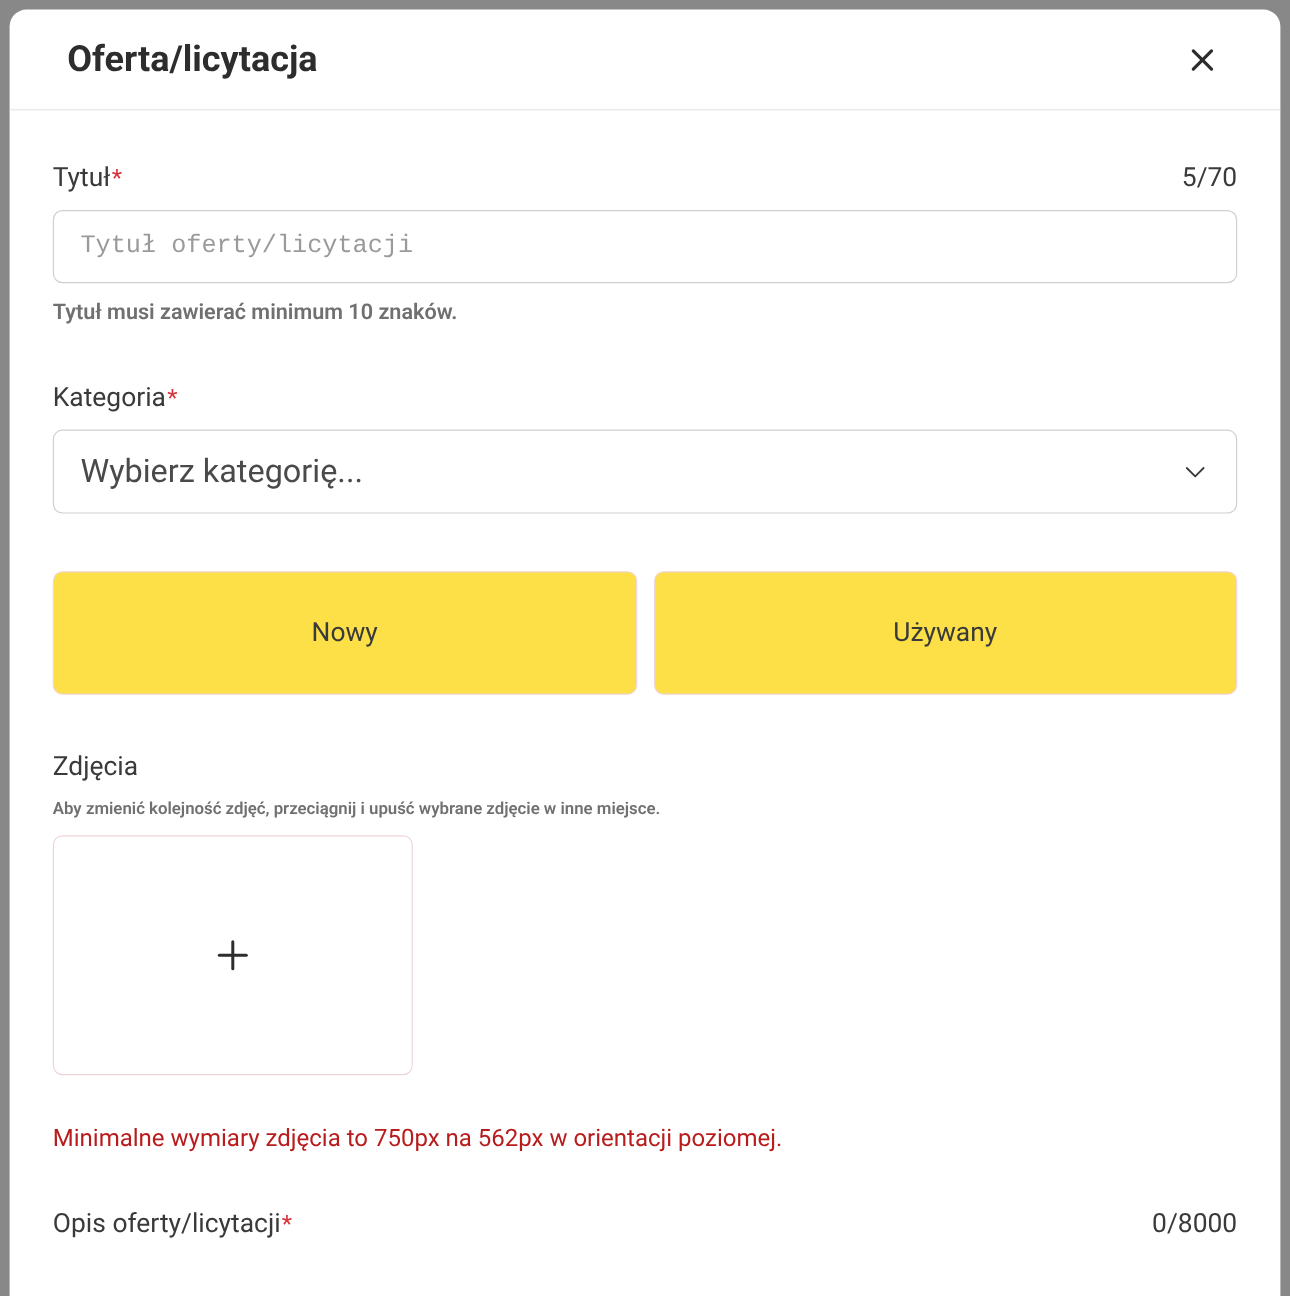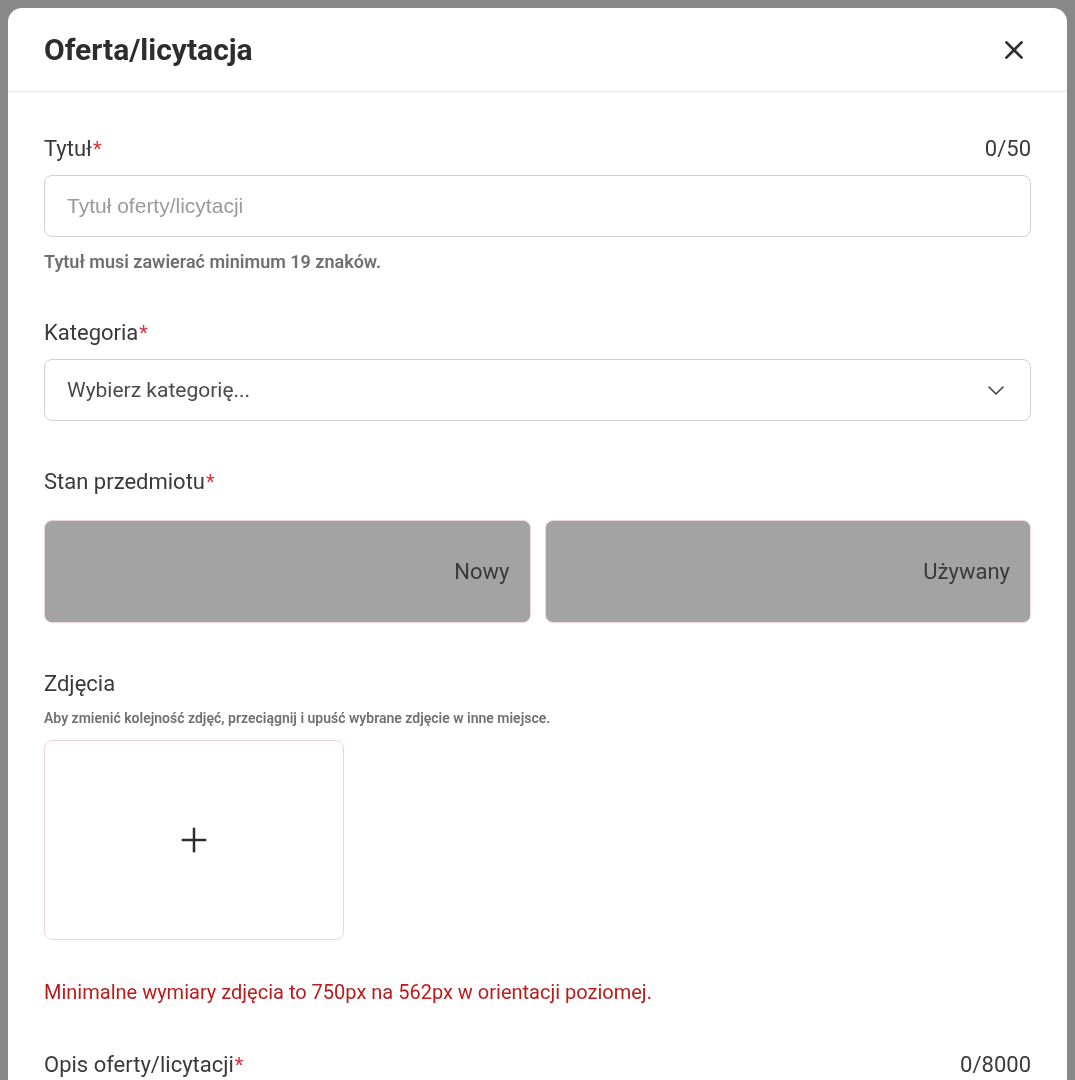--- a/index.html
+++ b/index.html
@@ -24,21 +24,21 @@
       background: #fff;
       border-radius: 14px 14px 0 0;
       display: flex;
       flex-direction: column;
       overflow: hidden;
     }
     .modal-header {
       display: flex;
       justify-content: space-between;
       align-items: center;
-      padding: 24px 36px;
+      padding: 24px 48px;
       border-bottom: 1px solid #e5e5e5;
     }
     .modal-title {
       font-size: 30px;
       font-weight: 700;
       color: #2d2d2d;
     }
     .close-btn {
       background: none;
       border: none;
@@ -81,38 +81,38 @@
       font-size: 22px;
       color: #3a3a3a;
     }
     .text-input {
       width: 100%;
       padding: 18px 22px;
       font-size: 21px;
       border: 1px solid #d0d0d0;
       border-radius: 8px;
       color: #a16207;
-      font-family: Liberation Sans, sans-serif;
+      font-family: Liberation Mono, monospace;
     }
     .text-input::placeholder {
       color: #9a9a9a;
     }
     .helper-text {
       font-size: 18px;
       color: #707070;
       font-weight: 600;
       margin-top: 14px;
     }
     .select-wrap {
       position: relative;
     }
     .select-input {
       width: 100%;
       padding: 18px 22px;
-      font-size: 21px;
+      font-size: 27px;
       border: 1px solid #d0d0d0;
       border-radius: 8px;
       color: #3a3a3a;
       background: #fff;
       cursor: pointer;
       display: flex;
       justify-content: space-between;
       align-items: center;
     }
     .select-placeholder {
@@ -126,26 +126,25 @@
     .condition-row {
       display: flex;
       gap: 14px;
     }
     .condition-btn {
       flex: 1;
       padding: 38px 20px;
       font-size: 22px;
       border: 1px solid #f0d5d8;
       border-radius: 8px;
-      background: #a3a3a3;
-      color: #3a3a3a;
-      cursor: pointer;
-      text-align: right;
+      background: #fde047;
+      color: #3a3a3a;
+      cursor: pointer;
+      text-align: center;
       font-family: inherit;
-      margin-top: 12px;
     }
     .photo-upload {
       width: 300px;
       height: 200px;
       border: 1px solid #f0d5d8;
       border-radius: 8px;
       display: flex;
       align-items: center;
       justify-content: center;
       cursor: pointer;
@@ -184,48 +183,43 @@
     </button>
   </div>
 
   <div class="modal-body">
 
     <div class="form-group">
       <div class="label-row">
         <div>
           <span class="field-label">Tytuł</span><span class="required">*</span>
         </div>
-        <span class="char-count">0/50</span>
+        <span class="char-count">5/70</span>
       </div>
       <input type="text" class="text-input" placeholder="Tytuł oferty/licytacji" style="">
-      <div class="helper-text">Tytuł musi zawierać minimum 19 znaków.</div>
+      <div class="helper-text">Tytuł musi zawierać minimum 10 znaków.</div>
     </div>
 
     <div class="form-group">
       <div class="label-row">
         <div>
           <span class="field-label">Kategoria</span><span class="required">*</span>
         </div>
       </div>
       <div class="select-wrap">
         <div class="select-input">
           <span class="select-placeholder">Wybierz kategorię...</span>
           <svg class="chevron" viewBox="0 0 24 24" fill="none" stroke="currentColor" stroke-width="1.5" stroke-linecap="round" stroke-linejoin="round">
             <polyline points="5 9 12 16 19 9"></polyline>
           </svg>
         </div>
       </div>
     </div>
 
     <div class="form-group">
-      <div class="label-row">
-        <div>
-          <span class="field-label">Stan przedmiotu</span><span class="required">*</span>
-        </div>
-      </div>
       <div class="condition-row">
         <button class="condition-btn">Nowy</button>
         <button class="condition-btn">Używany</button>
       </div>
     </div>
 
     <div class="form-group">
       <div class="label-row">
         <span class="field-label">Zdjęcia</span>
       </div>

